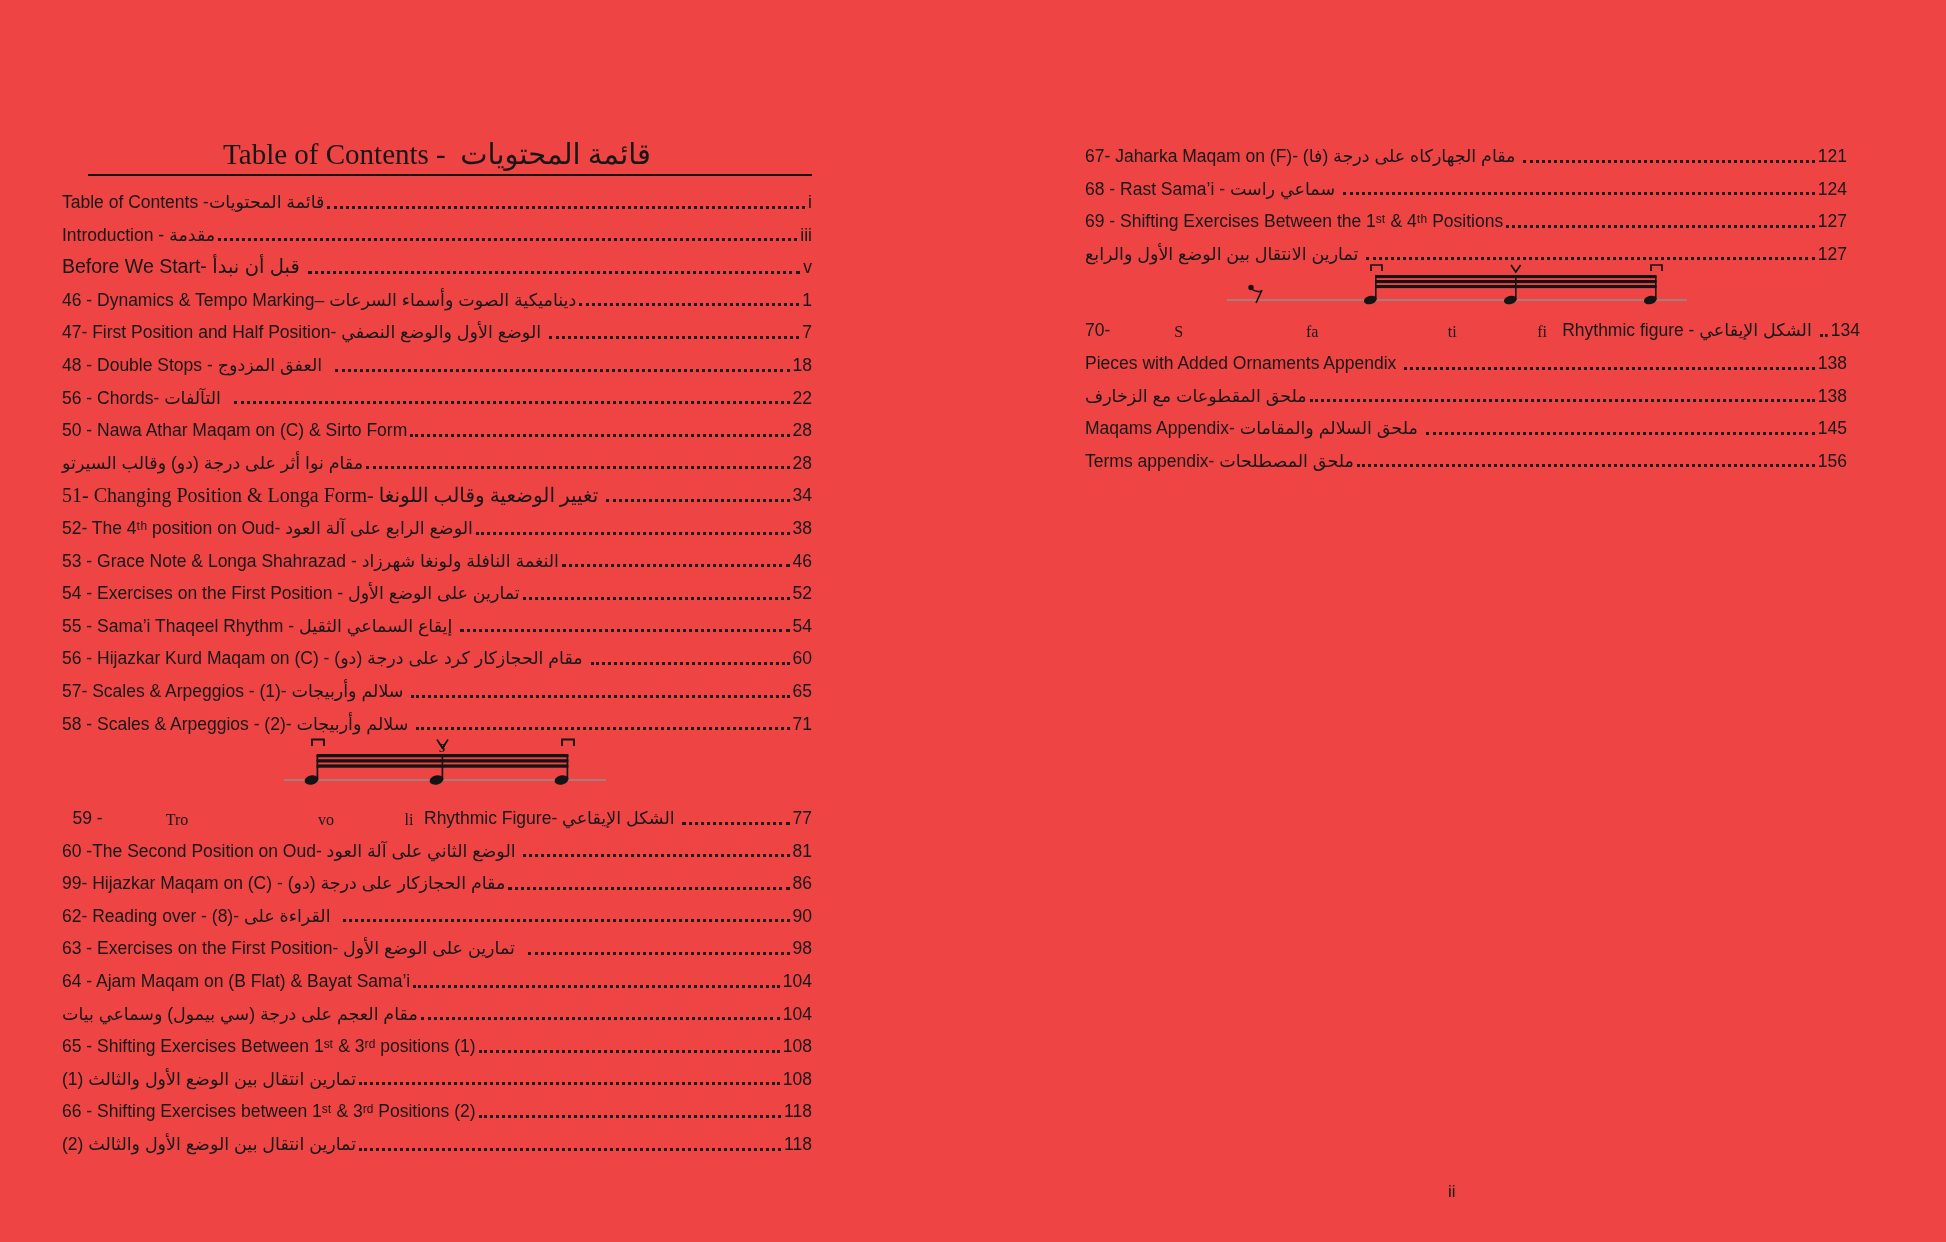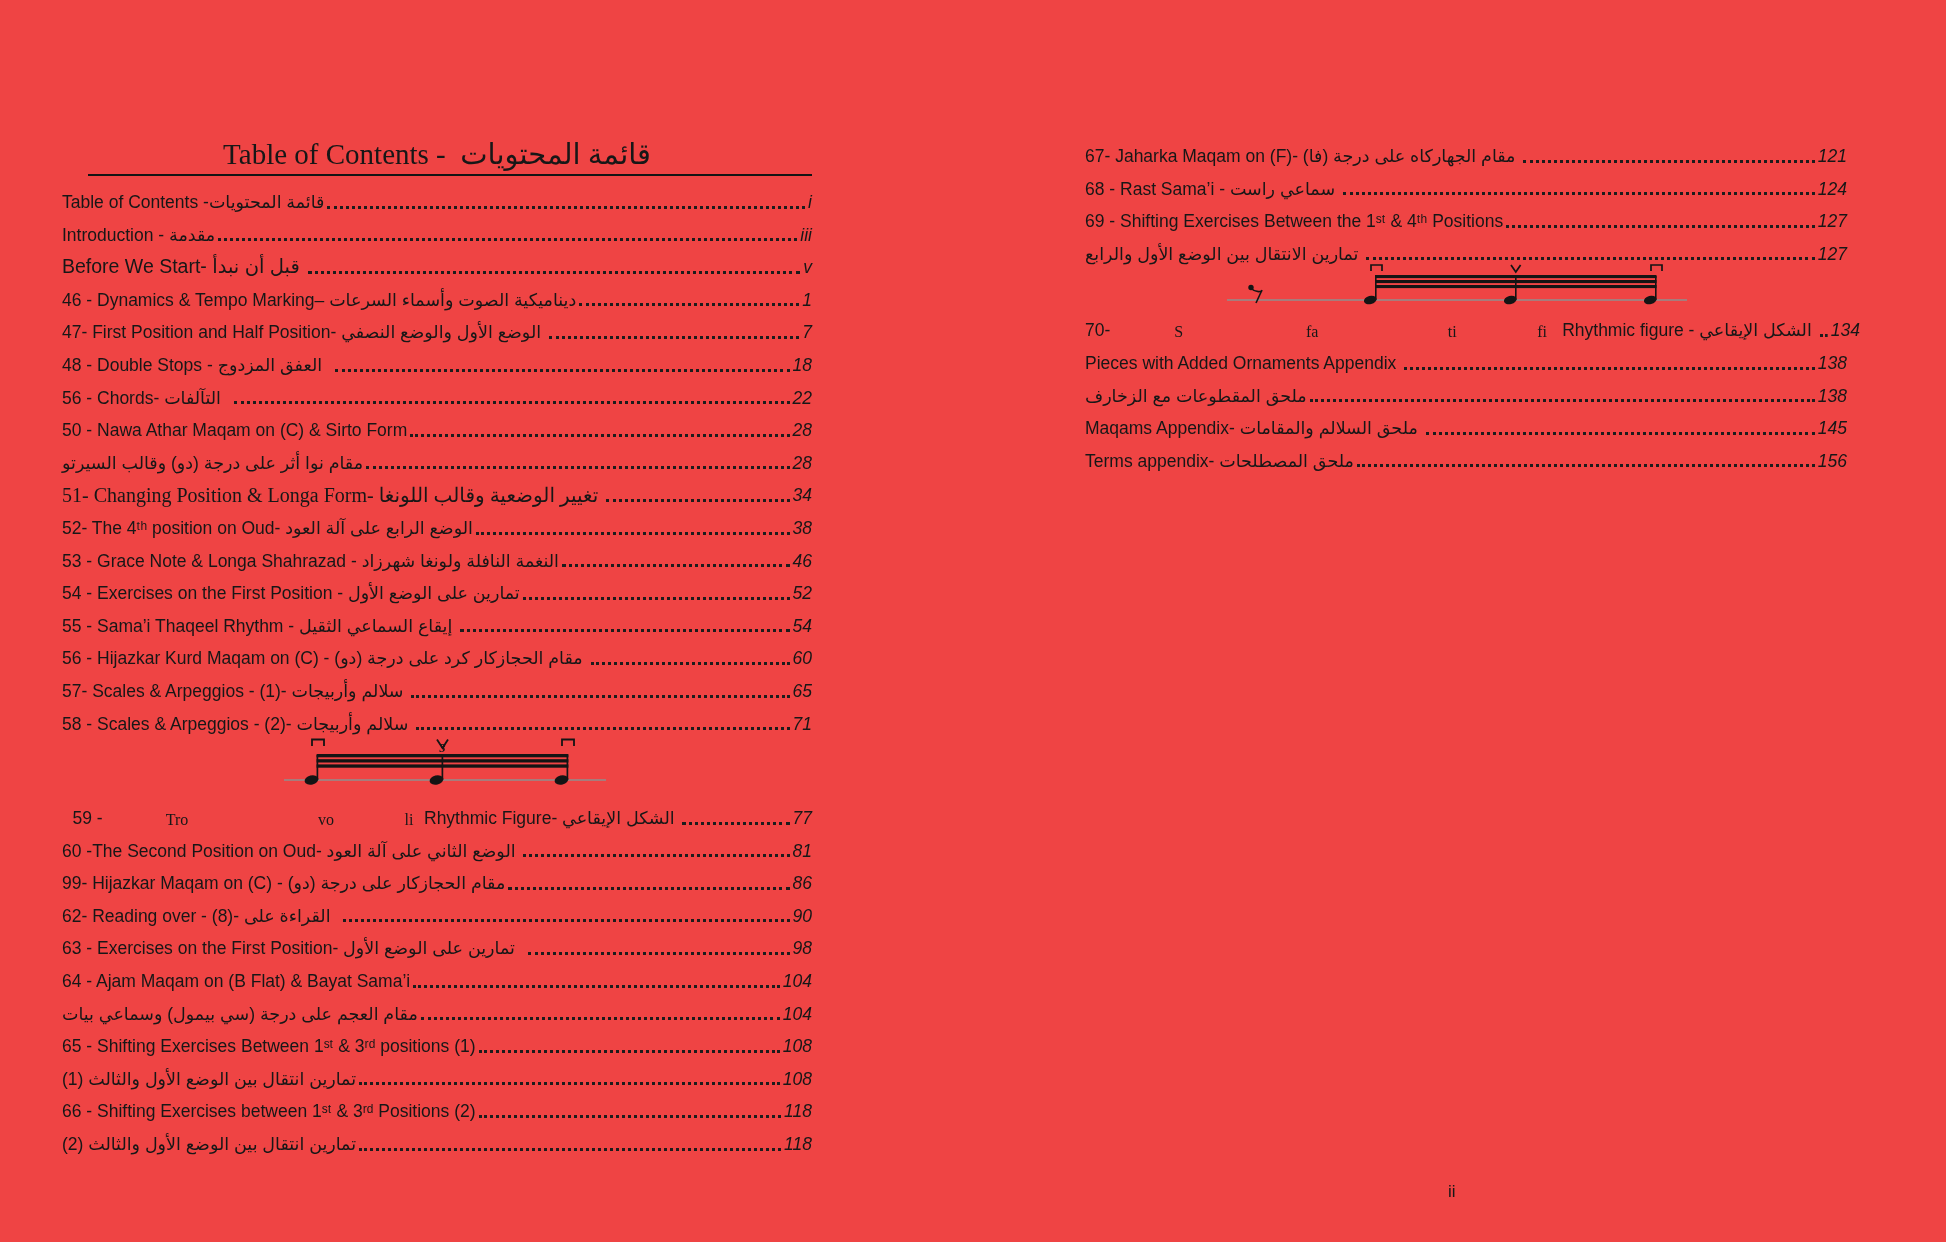--- a/index.html
+++ b/index.html
@@ -13,21 +13,21 @@
 
   .title {
     font-family:"Liberation Serif","DejaVu Serif",serif;
     font-size:29px; line-height:32px; text-align:center; white-space:pre;
   }
   .rule { border-bottom:2.5px solid #141414; margin-top:4px; margin-left:26px; }
   .rows { margin-top:4px;text-align:center; }
 
   .row { display:flex; align-items:flex-end; height:32.6px; font-size:17.5px; }
   .row .txt { white-space:pre; line-height:1.12; }
-  .row .pg  { line-height:1.12;font-style:italic; }
+  .row .pg  { line-height:1.12; }
   .row .leader { flex:1 1 auto; min-width:8px; border-bottom:3px dotted #1c1c1c; margin:0 3px 4px 3px; }
   .row.big .txt   { font-size:19.5px; }
   .row.serif .txt { font-family:"Liberation Serif","DejaVu Serif",serif; font-size:20px; }
 
   .row .prefix { white-space:pre; line-height:1.12; }
   .row .syls { display:flex; align-items:flex-end; }
   .row .syl  { font-family:"Liberation Serif","DejaVu Serif",serif; font-size:16px; line-height:1.12; display:inline-block; }
   .row.syl-left .prefix { width:56px; }
   .row.syl-left .s0 { width:118px; }
   .row.syl-left .s1 { width:136px;margin-left:22px; }

